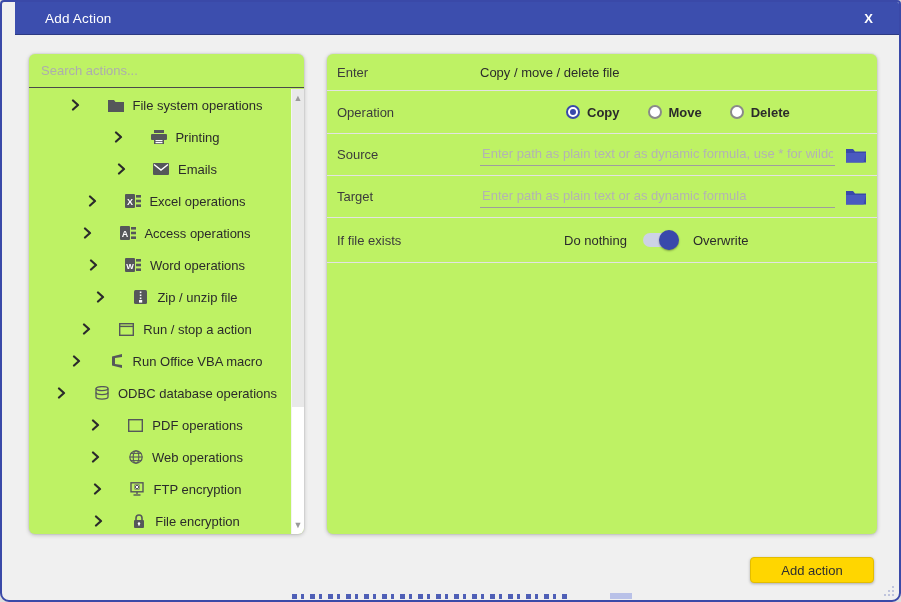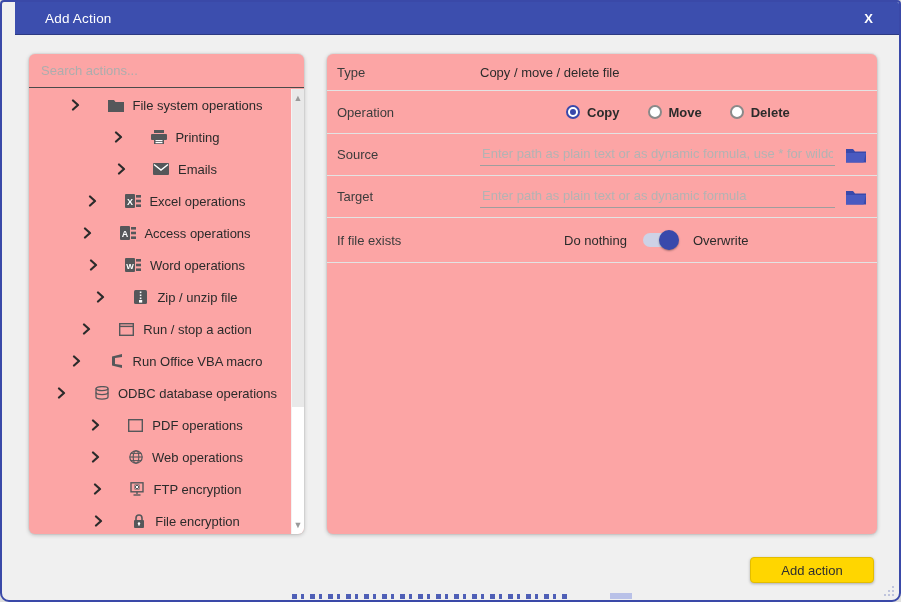--- a/index.html
+++ b/index.html
@@ -16,21 +16,21 @@
   .titlebar {
     height:33px; background:#3c4eae; color:#fff;
     display:flex; align-items:center; justify-content:space-between;
     padding:0 20px 0 30px;
     box-shadow:inset 0 -1px 0 rgba(0,0,0,.25);
   }
   .titlebar .title { font-size:13.5px; letter-spacing:.2px; }
   .titlebar .close { font-size:13px; font-weight:bold; cursor:pointer; padding:2px 6px; }
   
   .card {
-    position:absolute; background:#fca5a5; border-radius:6px;
+    position:absolute; background:#bef264; border-radius:6px;
     box-shadow:0 1px 4px rgba(0,0,0,.22), 0 0 0 1px rgba(0,0,0,.04);
   }
   .left-card  { left:27px;  top:52px; width:275px; height:480px; }
   .right-card { left:325px; top:52px; width:550px; height:480px; }
   
   .search-wrap { height:34px; border-bottom:1px solid #4a4a4a; display:flex; align-items:center; }
   .search-wrap input {
     border:none; outline:none; width:100%; height:100%;
     padding:0 12px; font-size:13px; color:#333; background:transparent;
     font-family:"Liberation Sans", sans-serif;
@@ -349,21 +349,21 @@
     <div class="scrollbar">
       <div class="sb-thumb"></div>
       <div class="sb-arrow sb-up">▲</div>
       <div class="sb-arrow sb-down">▼</div>
     </div>
   </div>
 
   <div class="card right-card">
 
     <div class="form-row row-type">
-      <div class="f-label">Type</div>
+      <div class="f-label">Enter</div>
       <div class="f-value">Copy / move / delete file</div>
     </div>
 
     <div class="form-row row-operation">
       <div class="f-label">Operation</div>
       <div class="f-value">
         <div class="radio-group">
           <div class="radio selected">
             <span class="rb"></span>
             <span class="rlabel">Copy</span>

